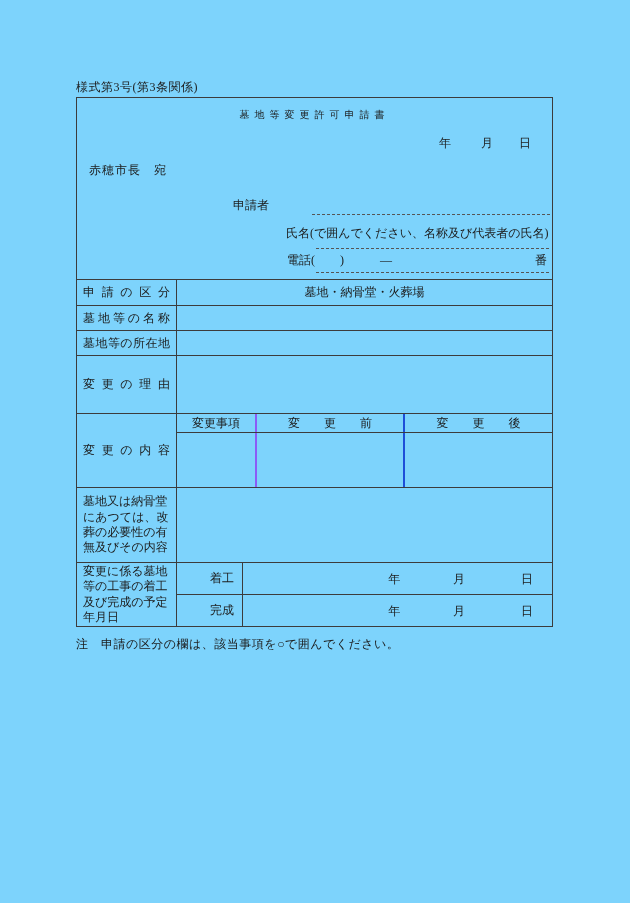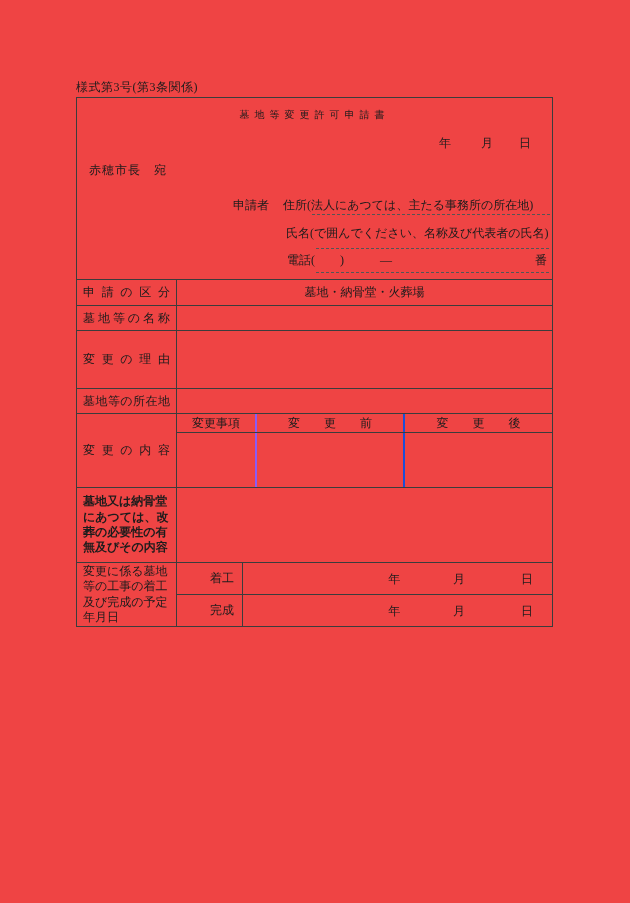--- a/index.html
+++ b/index.html
@@ -1,18 +1,18 @@
 <!DOCTYPE html>
 <html><head>
 <meta charset="utf-8">
 <style>
   * { margin:0; padding:0; box-sizing:border-box; }
   html,body { width:630px; height:903px; background:#fdfdfd; }
   body { font-family:"Liberation Serif","DejaVu Serif",serif; color:#1c1c1c; font-size:12px; }
-  .sheet { position:relative; width:630px; height:903px; background:#ef4444; overflow:hidden; }
+  .sheet { position:relative; width:630px; height:903px; background:#7dd3fc; overflow:hidden; }
 
   .form-number { position:absolute; left:76px; top:79px; font-size:12px; letter-spacing:0.5px; }
 
   .box { position:absolute; left:76px; top:97px; width:477px; height:530px;
          border:1px solid #3c3c3c; display:flex; flex-direction:column; }
 
   
   .header { position:relative; height:182px; border-bottom:1px solid #3c3c3c; flex:none; }
   .title { position:absolute; top:10px; left:0; width:100%; text-align:center;
            font-size:10px; letter-spacing:5px; }
@@ -33,21 +33,21 @@
   .trow { display:flex; border-bottom:1px solid #3c3c3c; flex:none; }
   .trow.last { border-bottom:none; }
   .lcol { width:100px; flex:none; border-right:1px solid #3c3c3c;
           display:flex; align-items:center; padding:0 6px; }
   .lj { width:100%; text-align:justify; text-align-last:justify; }
   .pre { width:100%; white-space:pre-line; line-height:15.4px; text-align:left; text-align-last:left; }
   .vcell { flex:1; display:flex; align-items:center; padding:0 6px; }
   .vcell.center { justify-content:center; }
 
   .r1 { height:26px; } .r2 { height:25px; } .r3 { height:25px; }
-  .r4 { height:58px; } .r5 { height:74px; } .r6 { height:75px;font-weight:bold; } .r7 { height:63px; }
+  .r4 { height:58px; } .r5 { height:74px; } .r6 { height:75px; } .r7 { height:63px; }
 
   .rcol { flex:1; display:flex; flex-direction:column; }
   .subhead { height:19px; border-bottom:1px solid #3c3c3c; display:flex; flex:none; }
   .subhead > div { display:flex; align-items:center; justify-content:center; white-space:pre; }
   .sc1 { width:80px; border-right:2px solid #8b5cf6; }
   .sc2 { width:148px; border-right:2px solid #1d4ed8; }
   .sc3 { flex:1; }
   .subbody { flex:1; display:flex; }
   .subbody > div { display:flex; align-items:center; padding:0 4px; }
 
@@ -74,21 +74,20 @@
     <div class="header">
       <div class="title">墓地等変更許可申請書</div>
       <div class="hdate">
         <span class="hd-y">年</span>
         <span class="hd-m">月</span>
         <span class="hd-d">日</span>
       </div>
       <div class="addressee">赤穂市長　宛</div>
       <div class="app-line">
         <span>申請者</span>
-        <span>住所(法人にあつては、主たる事務所の所在地)</span>
       </div>
       <div class="dash-line"></div>
       <div class="name-line">氏名(で囲んでください、名称及び代表者の氏名)</div>
       <div class="phone">
         <span class="phone-prefix">電話(</span>
         <span class="phone-box">
           <span>　　)　　　―</span>
           <span>番</span>
         </span>
       </div>
@@ -101,30 +100,30 @@
       <div class="vcell center">墓地・納骨堂・火葬場</div>
     </div>
 
     <div class="trow r2">
       <div class="lcol">
         <div class="lj">墓地等の名称</div>
       </div>
       <div class="vcell"></div>
     </div>
 
-    <div class="trow r4">
+    <div class="trow r3">
       <div class="lcol">
-        <div class="lj">変更の理由</div>
+        <div class="lj">墓地等の所在地</div>
       </div>
       <div class="vcell"></div>
     </div>
 
-    <div class="trow r3">
+    <div class="trow r4">
       <div class="lcol">
-        <div class="lj">墓地等の所在地</div>
+        <div class="lj">変更の理由</div>
       </div>
       <div class="vcell"></div>
     </div>
 
     <div class="trow r5">
       <div class="lcol">
         <div class="lj">変更の内容</div>
       </div>
       <div class="rcol">
         <div class="subhead">
@@ -176,14 +175,15 @@
             <span class="dt-y">年</span>
             <span class="dt-m">月</span>
             <span class="dt-d">日</span>
           </div>
         </div>
       </div>
     </div>
 
   </div>
 
+  <div class="note">注　申請の区分の欄は、該当事項を○で囲んでください。</div>
 
 </div>
 
 </body></html>

